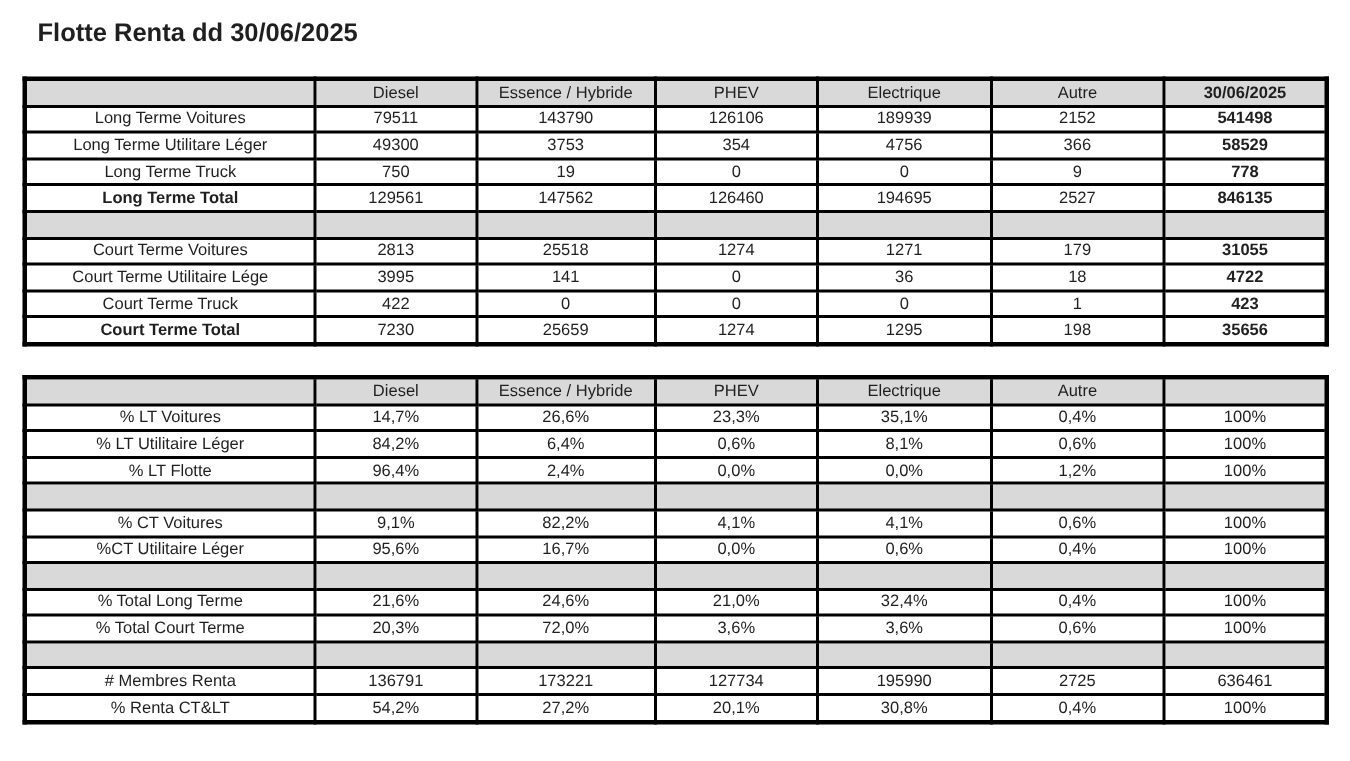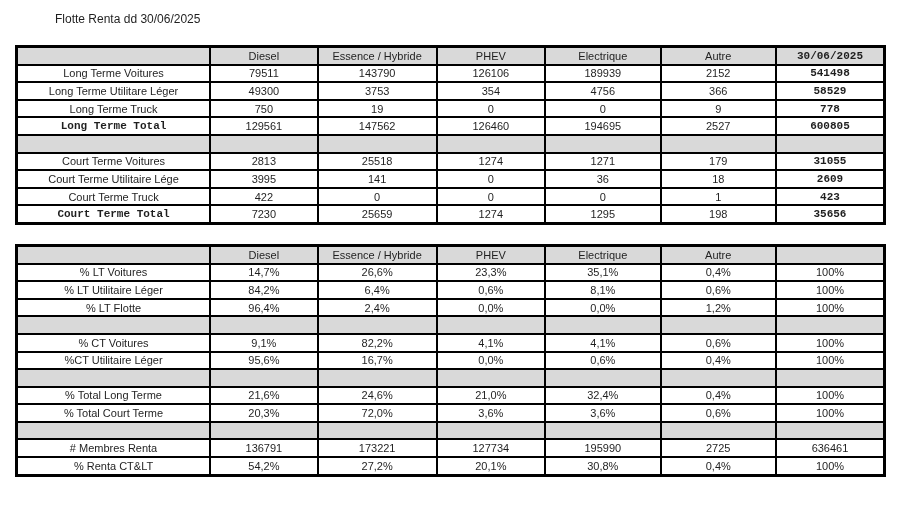--- a/index.html
+++ b/index.html
@@ -11,23 +11,23 @@
   }
   html,body{margin:0;padding:0;}
   body{
     width:900px;height:507px;
     background:var(--page-bg);
     font-family:"Liberation Sans", sans-serif;
     color:var(--text);
     overflow:hidden;
   }
   .title{
-    font-weight:normal;
-    font-size:12px;
-    margin:12px 0 0 55px;
+    font-weight:bold;
+    font-size:17px;
+    margin:12px 0 0 25px;
     color:var(--text);
   }
   table{
     border-collapse:collapse;
     table-layout:fixed;
     width:871px;
     margin-left:15px;
     border:3px solid var(--border);
   }
   #table1{margin-top:19px;}
@@ -39,21 +39,21 @@
     font-size:11px;
     font-weight:normal;
     text-align:center;
     vertical-align:middle;
     white-space:nowrap;
     overflow:hidden;
     color:var(--text);
   }
   th{background:var(--header-bg);margin-top:44px;}
   tr.sep td{background:var(--sep-bg);}
-  .bold{font-weight:bold;font-family:Liberation Mono, monospace;}
+  .bold{font-weight:bold;}
   col.c-label{width:22.3%;}
   col.c-diesel{width:12.4%;}
   col.c-eh{width:13.7%;}
   col.c-phev{width:12.5%;}
   col.c-elec{width:13.3%;}
   col.c-autre{width:13.3%;}
   col.c-last{width:12.5%;}
 </style>
 </head>
 <body>
@@ -111,21 +111,21 @@
           <td>9</td>
           <td class="bold">778</td>
         </tr>
         <tr>
           <td class="bold">Long Terme Total</td>
           <td>129561</td>
           <td>147562</td>
           <td>126460</td>
           <td>194695</td>
           <td>2527</td>
-          <td class="bold">600805</td>
+          <td class="bold">846135</td>
         </tr>
         <tr class="sep">
           <td></td>
           <td></td>
           <td></td>
           <td></td>
           <td></td>
           <td></td>
           <td></td>
         </tr>
@@ -138,21 +138,21 @@
           <td>179</td>
           <td class="bold">31055</td>
         </tr>
         <tr>
           <td>Court Terme Utilitaire Lége</td>
           <td>3995</td>
           <td>141</td>
           <td>0</td>
           <td>36</td>
           <td>18</td>
-          <td class="bold">2609</td>
+          <td class="bold">4722</td>
         </tr>
         <tr>
           <td>Court Terme Truck</td>
           <td>422</td>
           <td>0</td>
           <td>0</td>
           <td>0</td>
           <td>1</td>
           <td class="bold">423</td>
         </tr>

